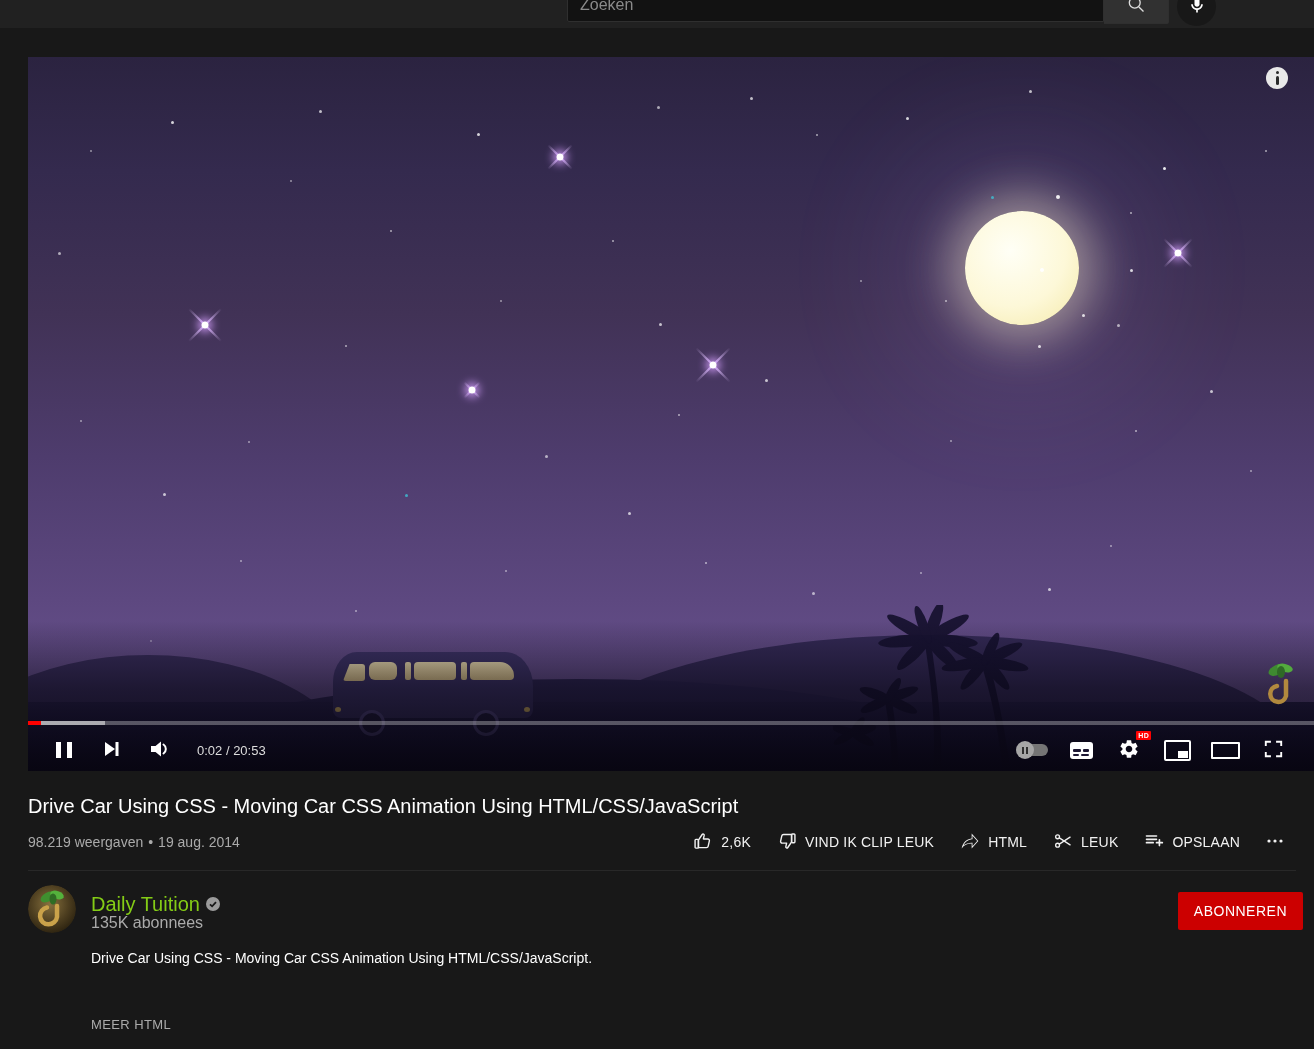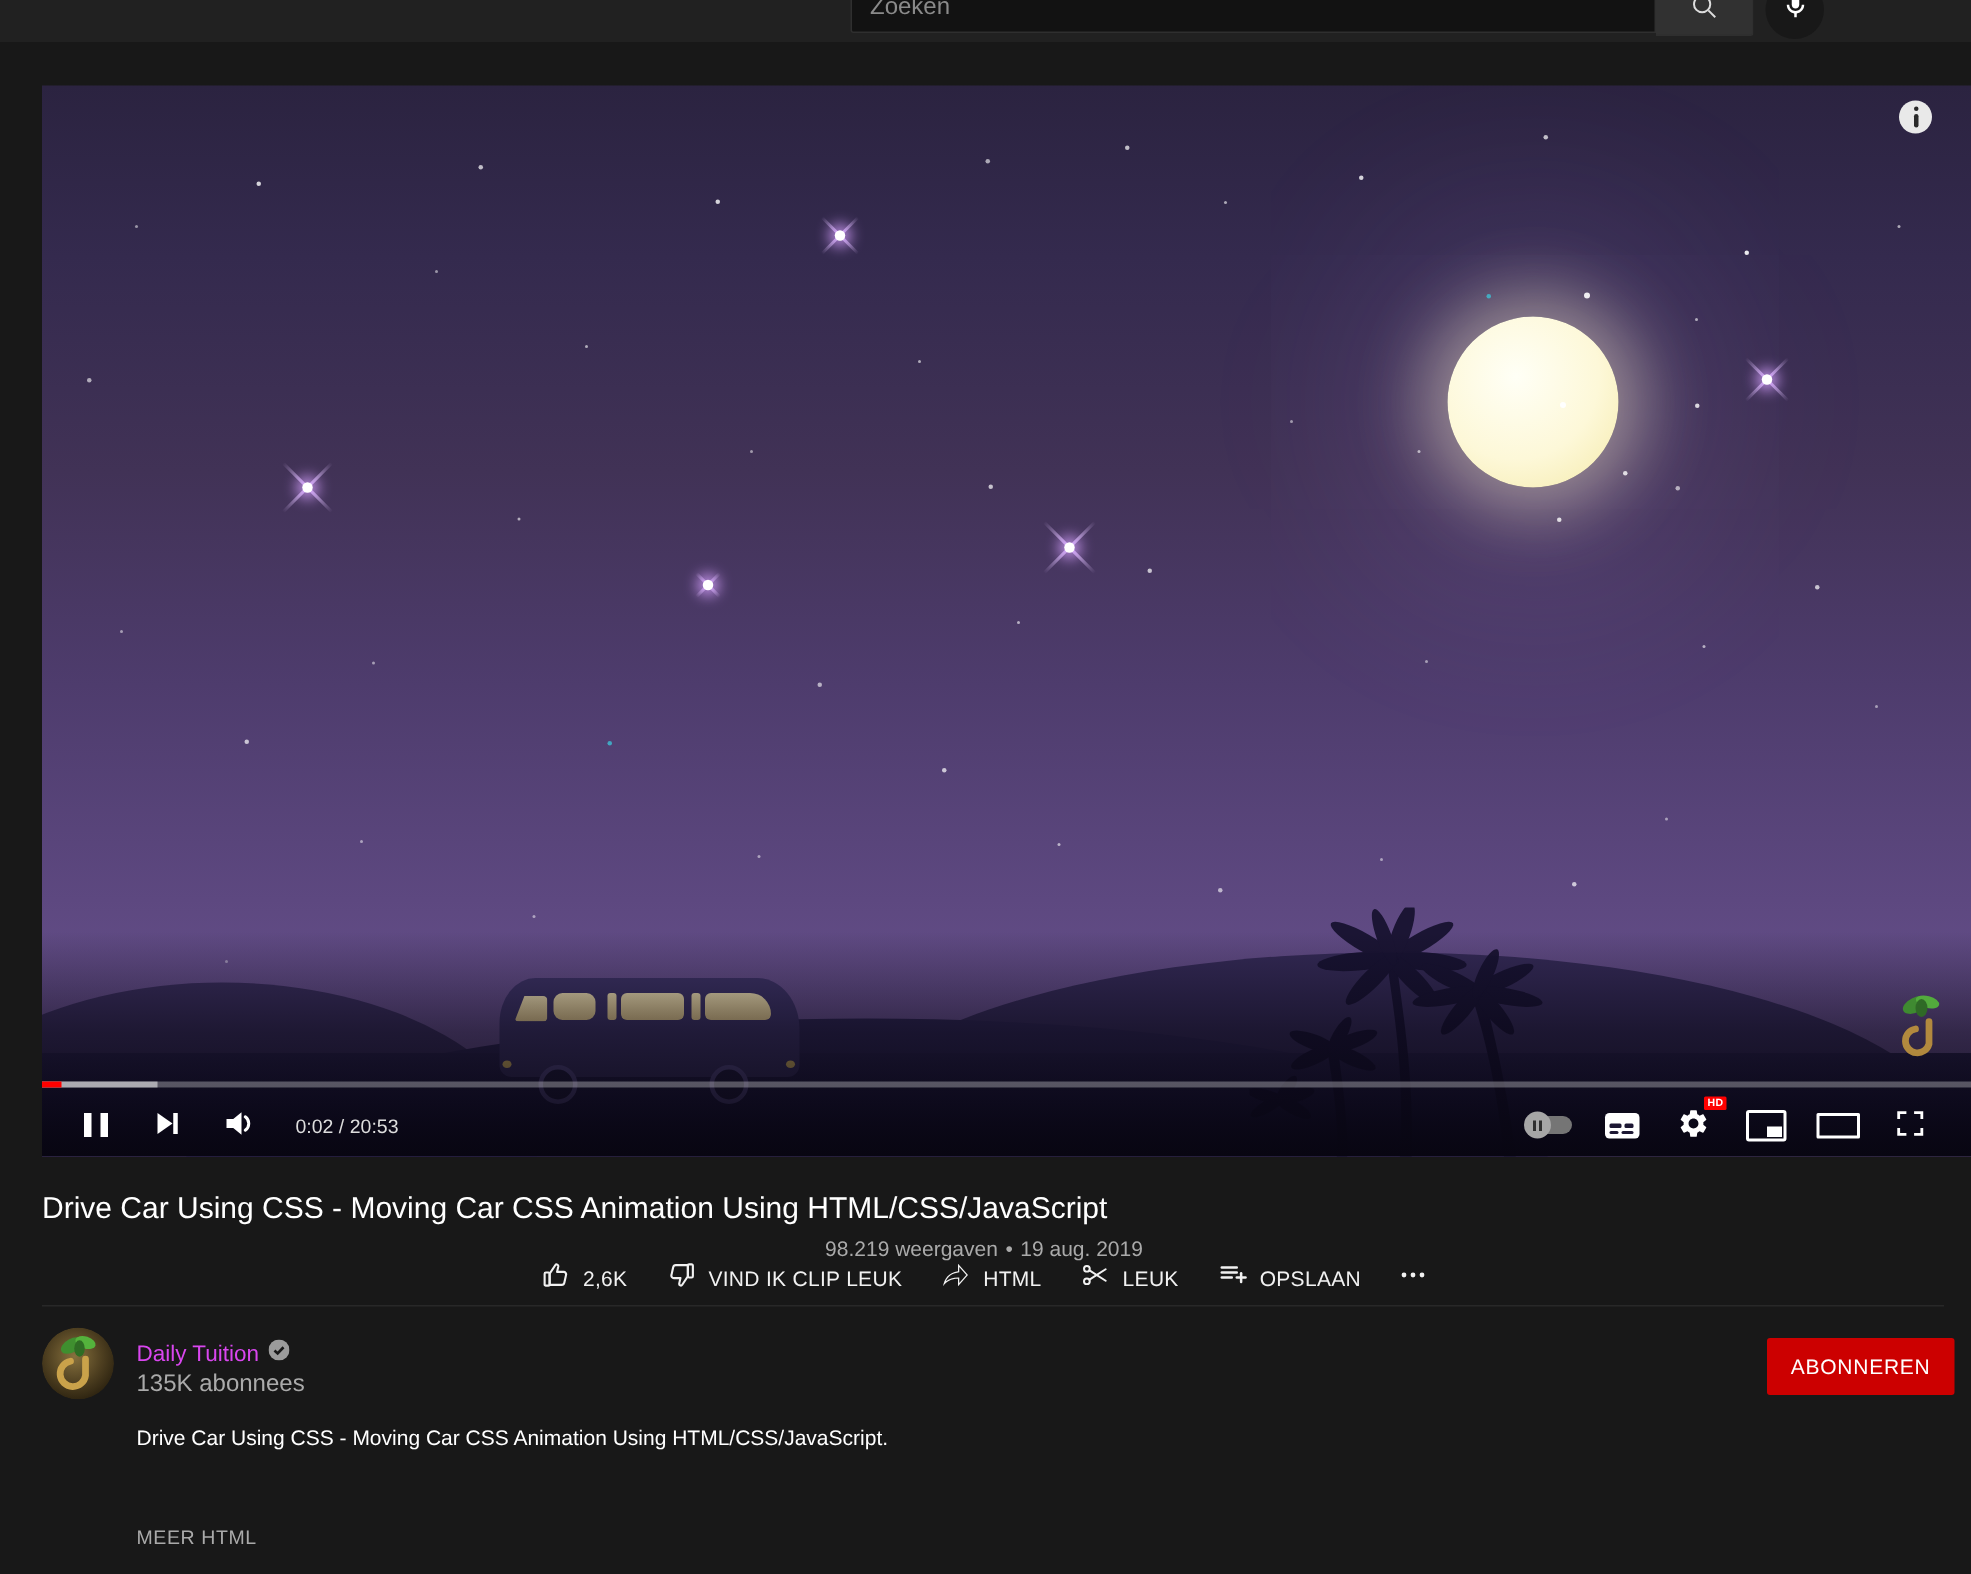--- a/index.html
+++ b/index.html
@@ -87,28 +87,28 @@
   .cc-box .l2{left:13px;top:7.5px;width:6px;}
   .cc-box .l3{left:3px;top:12px;width:6px;}
   .cc-box .l4{left:11px;top:12px;width:8px;}
   .hd-badge{position:absolute;top:-4px;right:-7px;background:#f00;color:#fff;font-size:7px;font-weight:bold;
     padding:1px 2px;border-radius:1px;line-height:1;letter-spacing:0.3px;}
   .mini-box{width:23px;height:17px;border:2px solid #fff;border-radius:2px;position:relative;}
   .mini-box i{position:absolute;right:1px;bottom:1px;width:10px;height:7px;background:#fff;}
   .theater-box{width:25px;height:13px;border:2px solid #fff;border-radius:1px;}
   
   .vid-title{position:absolute;left:28px;top:795px;width:1000px;color:#fff;font-size:20px;font-weight:400;}
-  .meta-row{position:absolute;left:28px;right:30px;top:824px;height:36px;display:flex;align-items:center;justify-content:space-between;flex-direction:column;}
+  .meta-row{position:absolute;left:28px;right:30px;top:824px;height:36px;display:flex;align-items:center;justify-content:space-between;}
   .stats{color:#aaa;font-size:14px;display:flex;gap:5px;align-items:center;}
   .actions{display:flex;align-items:center;gap:26px;}
   .action{display:flex;align-items:center;gap:8px;color:#f1f1f1;font-size:14px;font-weight:500;letter-spacing:0.2px;cursor:pointer;white-space:nowrap;}
   .divider{position:absolute;left:28px;right:18px;top:870px;height:1px;background:rgba(255,255,255,0.07);}
   .channel-row{position:absolute;left:28px;top:885px;right:11px;height:48px;}
   .avatar{position:absolute;left:0;top:0;width:48px;height:48px;border-radius:50%;overflow:hidden;cursor:pointer;}
-  .ch-name{position:absolute;left:63px;top:8px;color:#d946ef;font-size:15px;font-weight:500;display:flex;align-items:center;gap:6px;cursor:pointer;}
+  .ch-name{position:absolute;left:63px;top:8px;color:#84cc16;font-size:20px;font-weight:500;display:flex;align-items:center;gap:6px;cursor:pointer;}
   .ch-subs{position:absolute;left:63px;top:29px;color:#aaa;font-size:16px;}
   .subscribe{position:absolute;right:0;top:7px;background:#c00;color:#fff;border:none;border-radius:2px;
     font-size:14px;font-weight:500;letter-spacing:0.5px;padding:11px 16px;cursor:pointer;font-family:inherit;}
   .desc{position:absolute;left:91px;top:948px;width:760px;color:#fff;font-size:14px;line-height:20px;}
   .show-more{position:absolute;left:91px;top:1017px;color:#aaa;font-size:13px;font-weight:500;letter-spacing:0.4px;cursor:pointer;}
 </style>
 </head>
 <body>
 
 <div class="masthead">
@@ -361,21 +361,21 @@
     </div>
   </div>
 </div>
 
 <div class="vid-title">Drive Car Using CSS - Moving Car CSS Animation Using HTML/CSS/JavaScript</div>
 
 <div class="meta-row">
   <div class="stats">
     <span>98.219 weergaven</span>
     <span>•</span>
-    <span>19 aug. 2019</span>
+    <span>19 aug. 2014</span>
   </div>
   <div class="actions">
     <div class="action">
       <span>
         <svg width="20" height="20" viewBox="0 0 24 24" fill="none" stroke="#f1f1f1" stroke-width="1.7" stroke-linejoin="round">
           <rect x="2.5" y="10" width="4" height="10.5" rx="1"></rect>
           <path d="M6.5,11 L11,4.2 c0.9,-1.3 2.7,-0.4 2.4,1.1 l-0.95,4.2 h5.3 c1.3,0 2.2,1.2 1.9,2.4 l-1.4,6.3 c-0.2,1 -1.1,1.7 -2.1,1.7 H6.5 Z"></path>
         </svg>
       </span>
       <span>2,6K</span>

